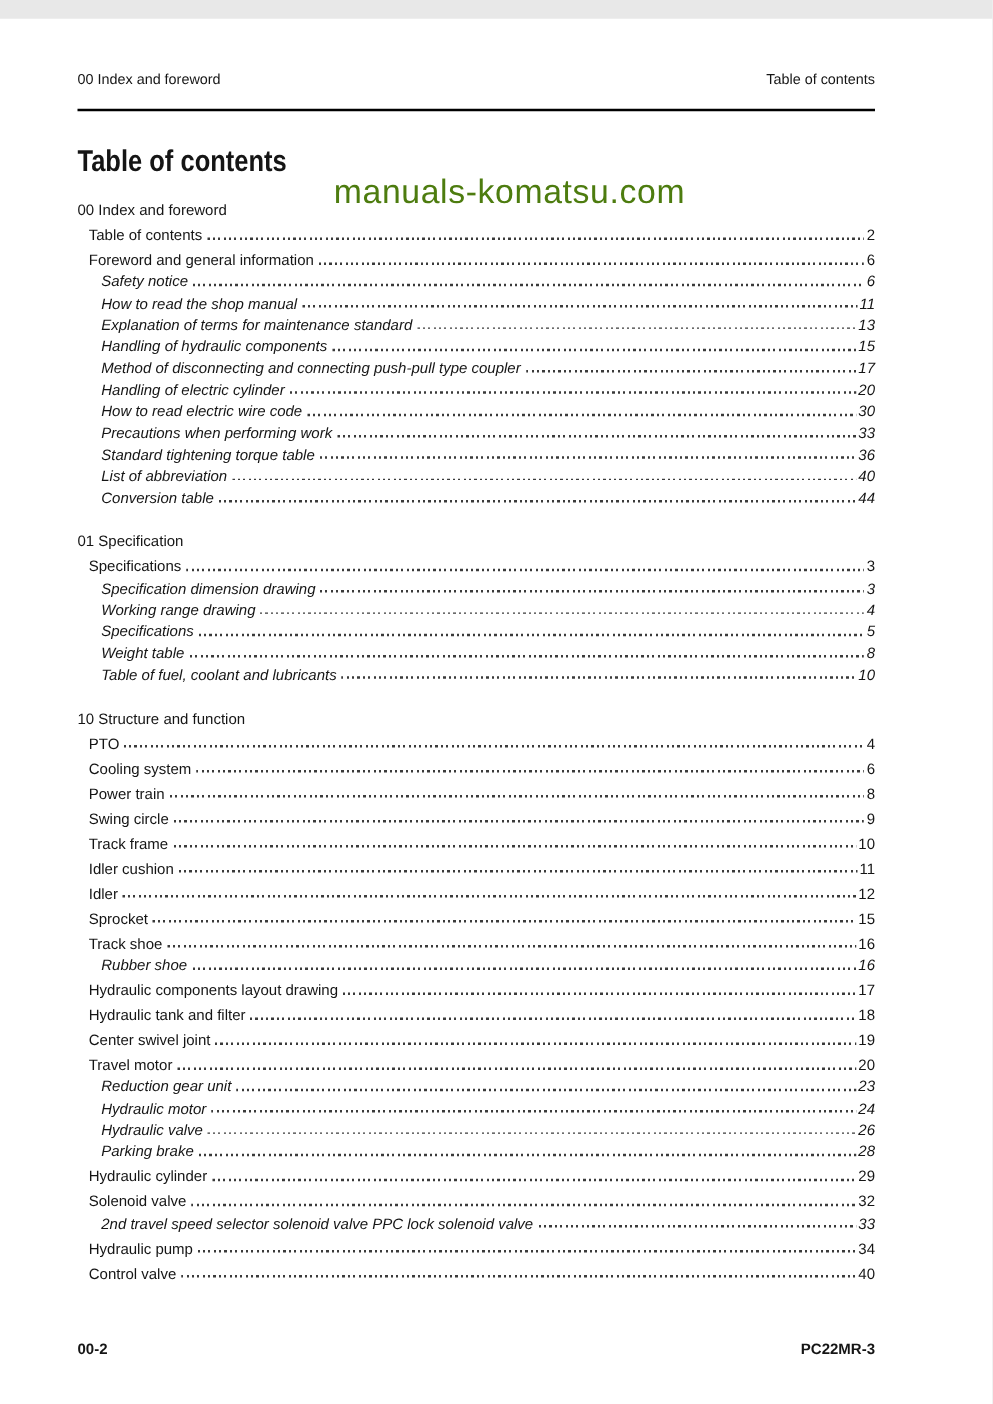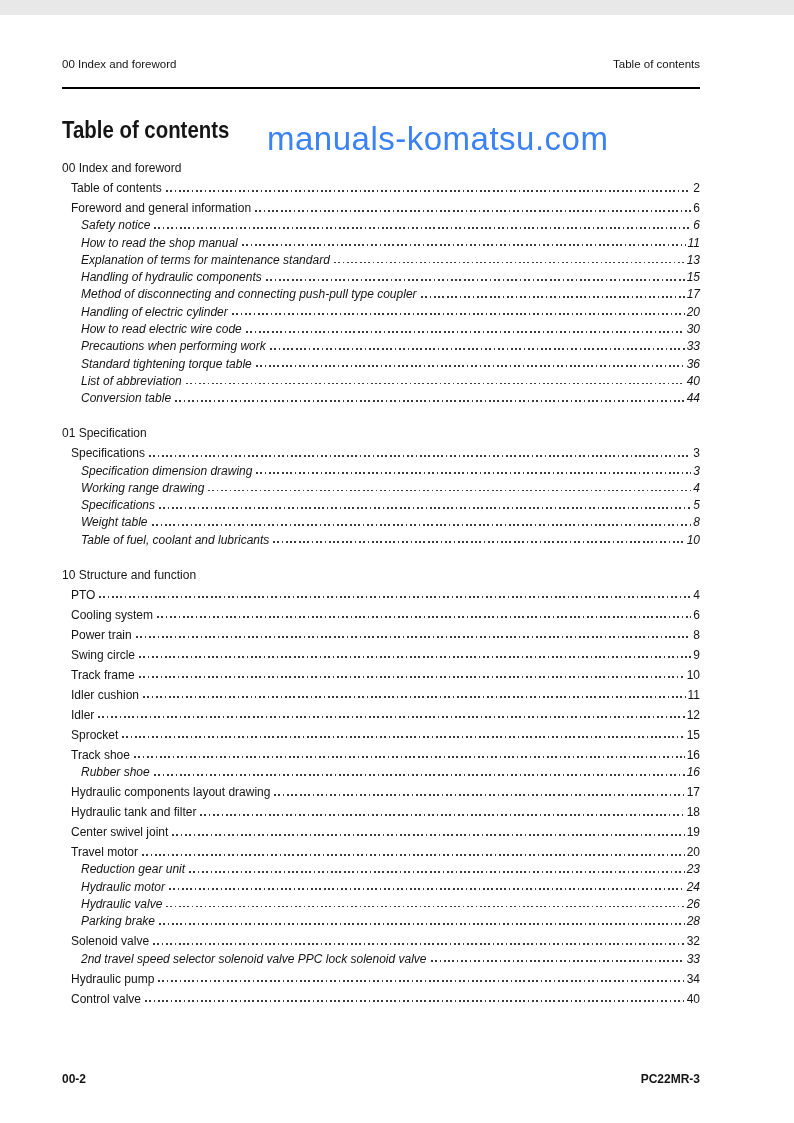--- a/index.html
+++ b/index.html
@@ -31,25 +31,25 @@
     margin:29px 0 0 0;
     font-size:24px;
     line-height:24px;
     font-weight:700;
     transform:scaleX(0.85);
     transform-origin:left center;
     white-space:nowrap;
   }
   .watermark {
     position:absolute;
-    left:267px; top:109px;
-    font-size:33px;
+    left:267px; top:124px;
+    font-size:27px;
     line-height:29px;
     letter-spacing:0.5px;
-    color:#3b82f6;
+    color:#4d7c0f;
     white-space:nowrap;
   }
   .toc { margin-top:13px; }
   .toc-section + .toc-section { margin-top:15px; }
   .section-label {
     height:20px;
     display:flex;
     align-items:flex-end;
     font-size:12px;
     line-height:14px;
@@ -286,20 +286,25 @@
             <span class="entry-title">Hydraulic valve</span>
             <span class="leader"></span>
             <span class="entry-page">26</span>
           </div>
           <div class="toc-row level2">
             <span class="entry-title">Parking brake</span>
             <span class="leader"></span>
             <span class="entry-page">28</span>
           </div>
           <div class="toc-row level1">
+            <span class="entry-title">Hydraulic cylinder</span>
+            <span class="leader"></span>
+            <span class="entry-page">29</span>
+          </div>
+          <div class="toc-row level1">
             <span class="entry-title">Solenoid valve</span>
             <span class="leader"></span>
             <span class="entry-page">32</span>
           </div>
           <div class="toc-row level2">
             <span class="entry-title">2nd travel speed selector solenoid valve PPC lock solenoid valve</span>
             <span class="leader"></span>
             <span class="entry-page">33</span>
           </div>
           <div class="toc-row level1">

